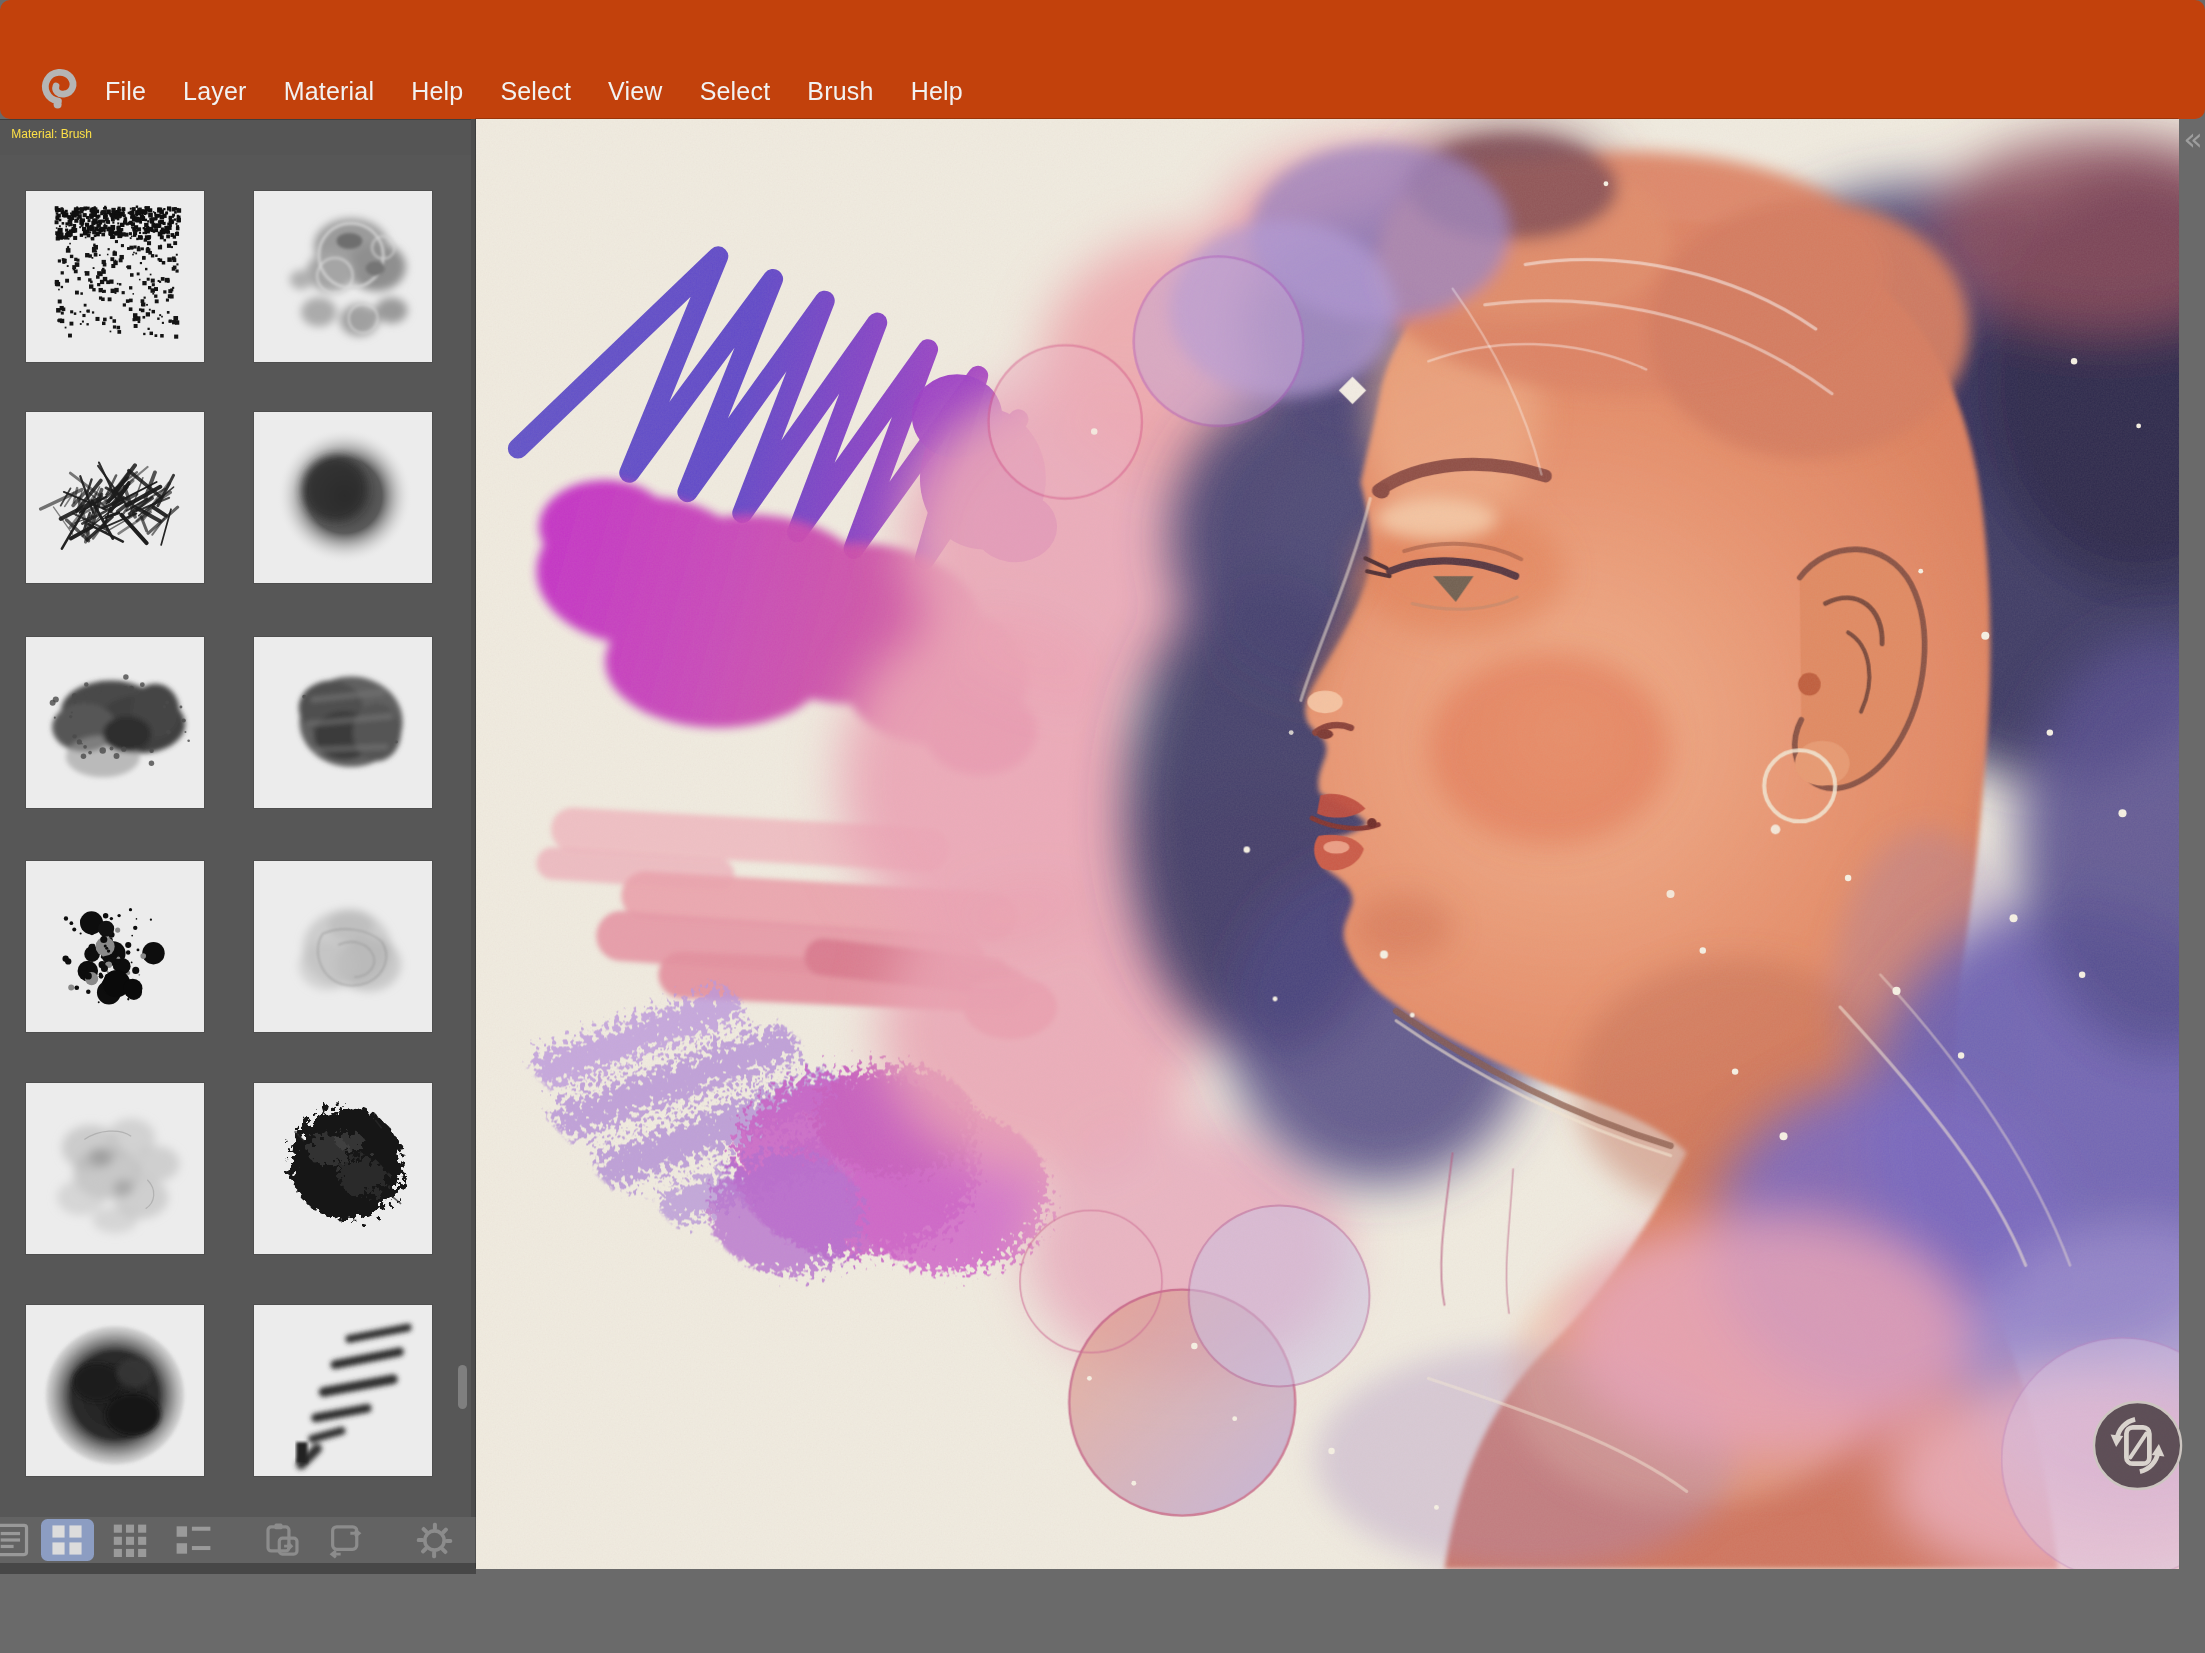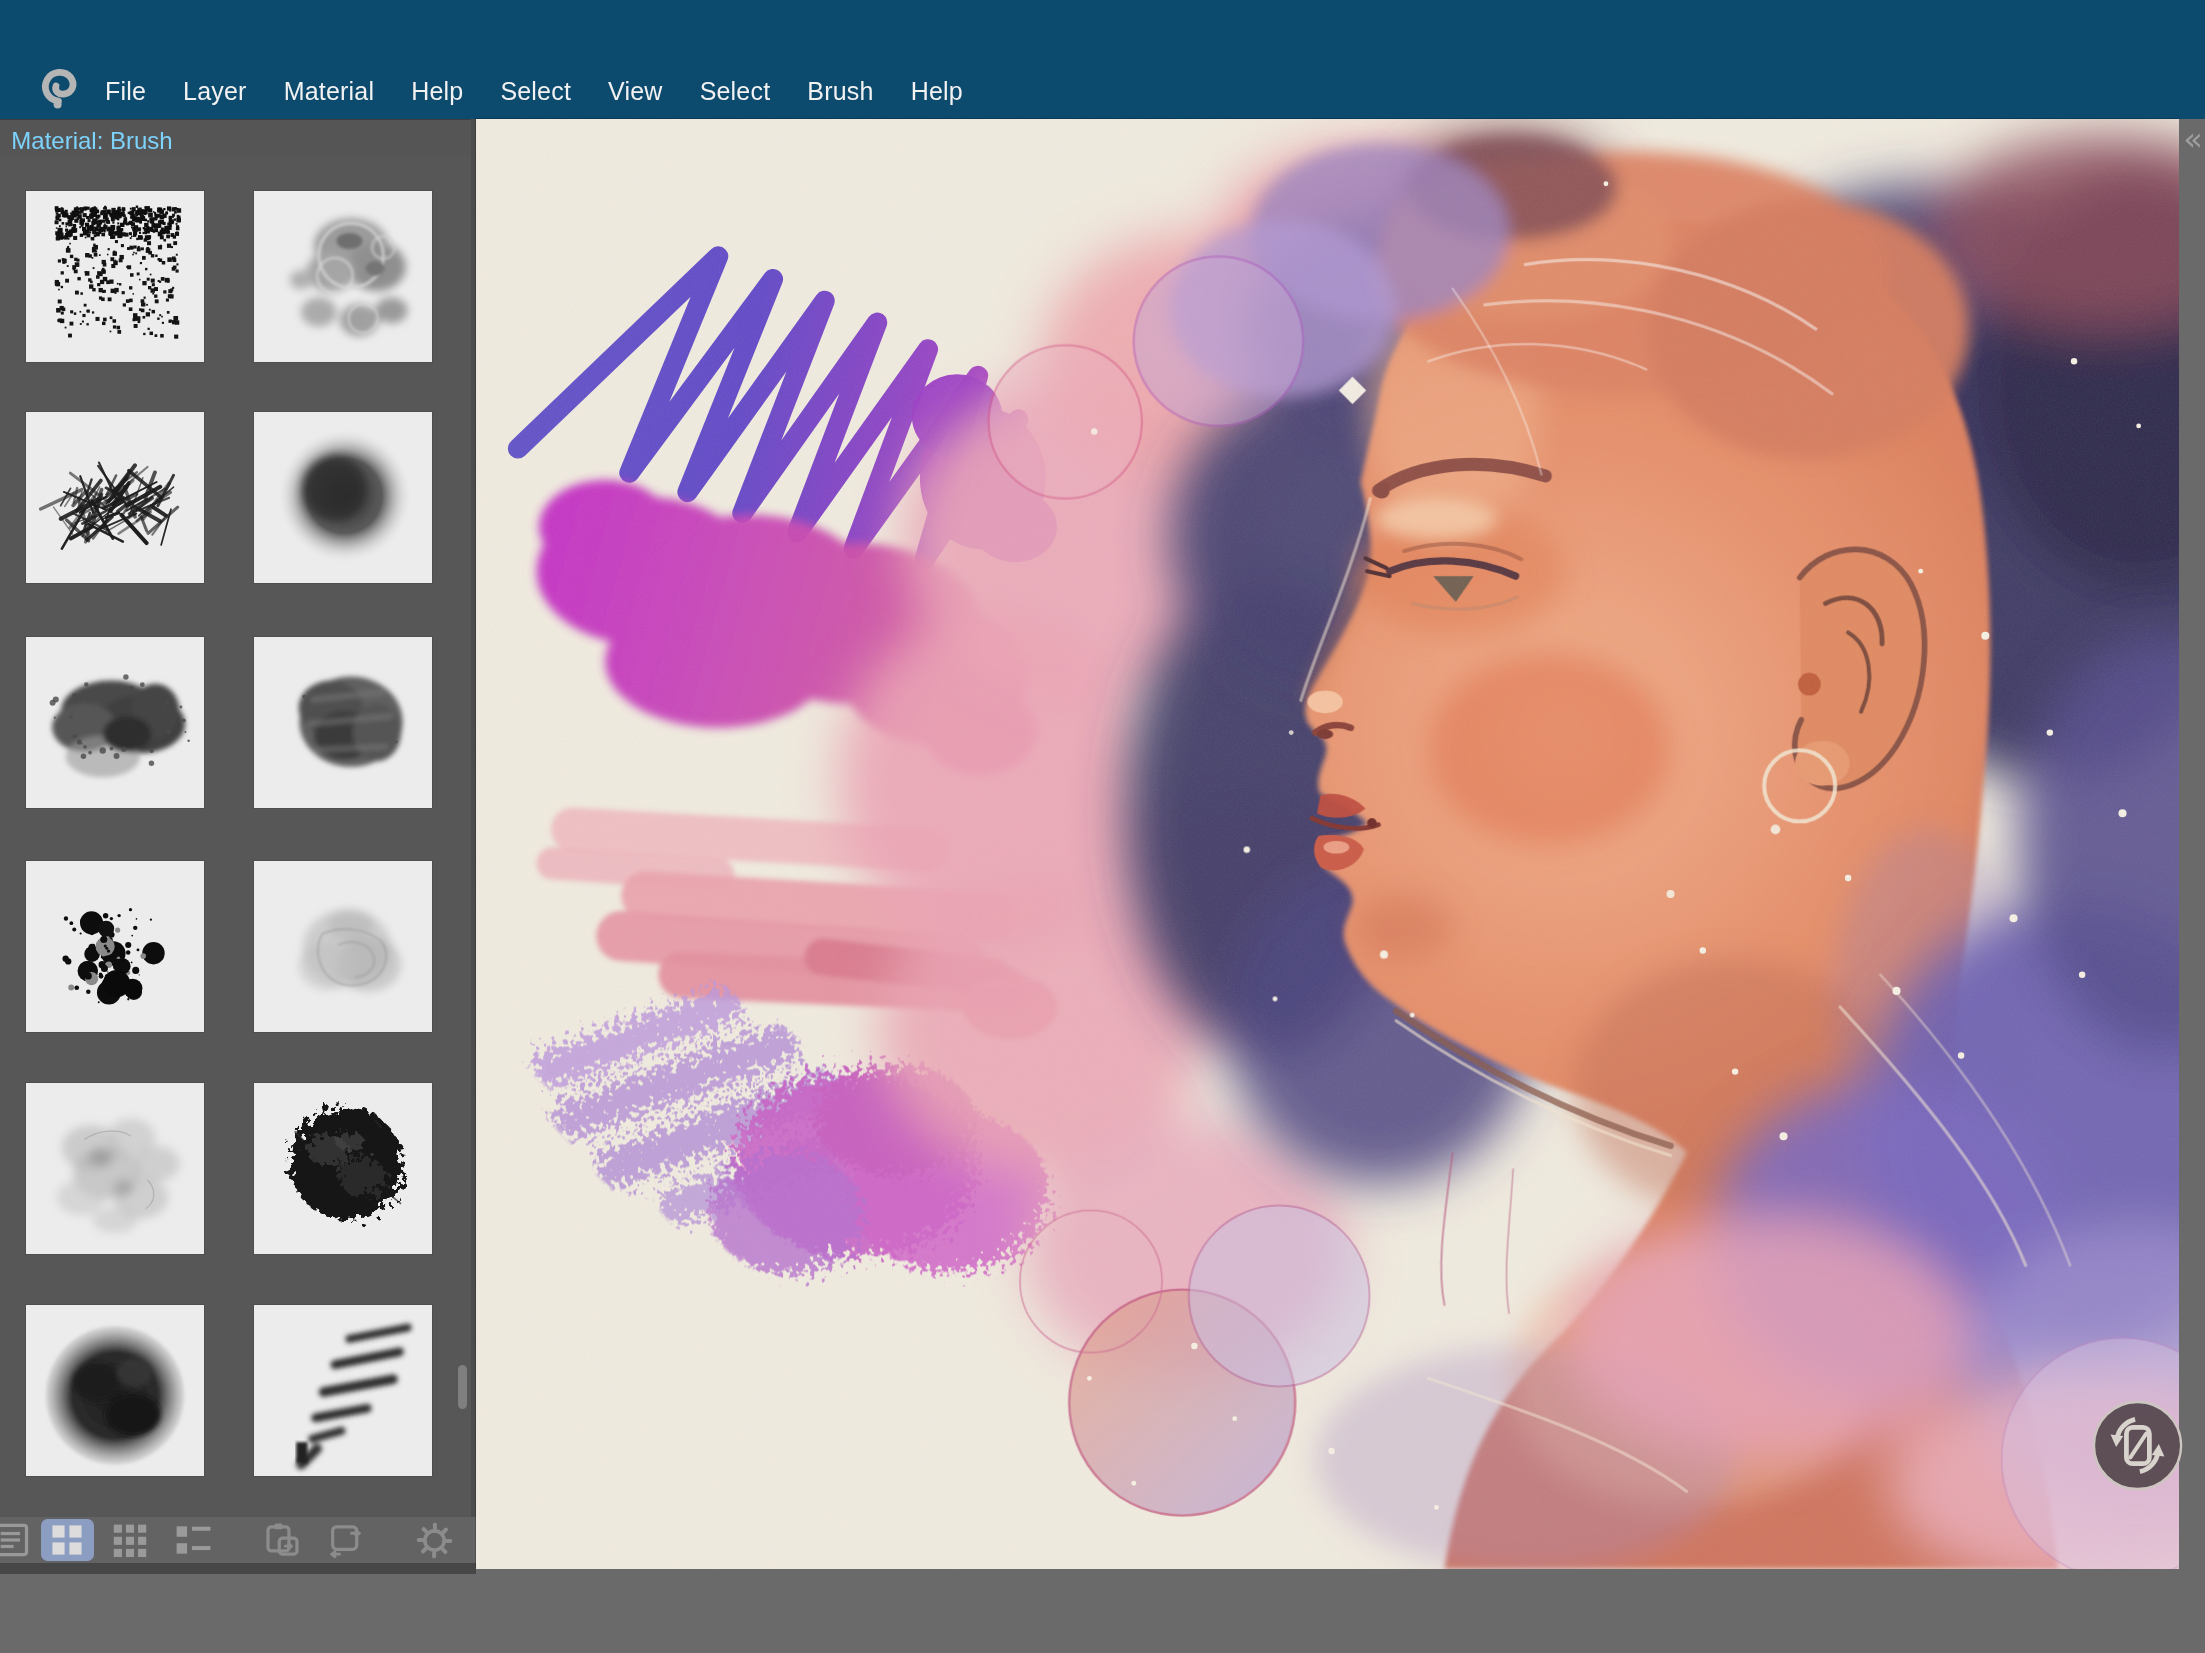--- a/index.html
+++ b/index.html
@@ -3,28 +3,28 @@
 <meta charset="utf-8">
 <style>
   html,body{margin:0;padding:0;}
   body{
     width:2205px;height:1653px;position:relative;overflow:hidden;
     background:#6a6a6a;
     font-family:"Liberation Sans", sans-serif;
     -webkit-font-smoothing:antialiased;
   }
   
-  .menubar{position:absolute;left:0;top:0;width:2205px;height:119px;background:#0c4a6e;}
+  .menubar{position:absolute;left:0;top:0;width:2205px;height:119px;background:#c2410c;border-radius:10px;}
   .app-logo{position:absolute;left:36px;bottom:4.8px;width:48px;height:48px;}
   .menu-items{position:absolute;left:105px;bottom:4.8px;height:45px;display:flex;align-items:center;gap:37px;}
   .menu-item{color:#f2f2f2;font-size:25px;letter-spacing:0.2px;cursor:default;white-space:nowrap;}
   
   .panel{position:absolute;left:0;top:119px;width:476px;height:1455px;background:#575757;}
   .panel-header{position:absolute;left:0;top:0;width:476px;height:36px;background:#555;border-top:1.6px solid #3e3e3e;box-sizing:border-box;}
-  .panel-header-label{position:absolute;left:11.3px;top:6.5px;font-size:24px;color:#7dd3fc;}
+  .panel-header-label{position:absolute;left:11.3px;top:6.5px;font-size:12px;color:#fde047;}
   .panel-body{position:absolute;left:0;top:36px;width:476px;height:1363px;overflow:hidden;}
   .thumb{position:absolute;width:178px;height:171px;background:#ececec;box-shadow:0 0 0 0.8px rgba(0,0,0,.12);}
   .thumb svg{display:block;}
   .panel-scroll-thumb{position:absolute;left:458px;top:1246px;width:9px;height:44px;border-radius:4.8px;background:#7f7f7f;}
   .panel-edge{position:absolute;left:471px;top:0;width:4.8px;height:1455px;background:#4d4d4d;}
   .panel-toolbar{position:absolute;left:0;top:1398px;width:476px;height:46px;background:#636363;display:flex;align-items:center;}
   .ptb-btn{height:46px;display:flex;align-items:center;justify-content:center;flex:0 0 auto;}
   .ptb-divider{width:1.6px;height:32px;background:#787878;margin:0 13px;}
   .panel-bottom-strip{position:absolute;left:0;top:1444px;width:476px;height:10.5px;background:#474747;}
   

